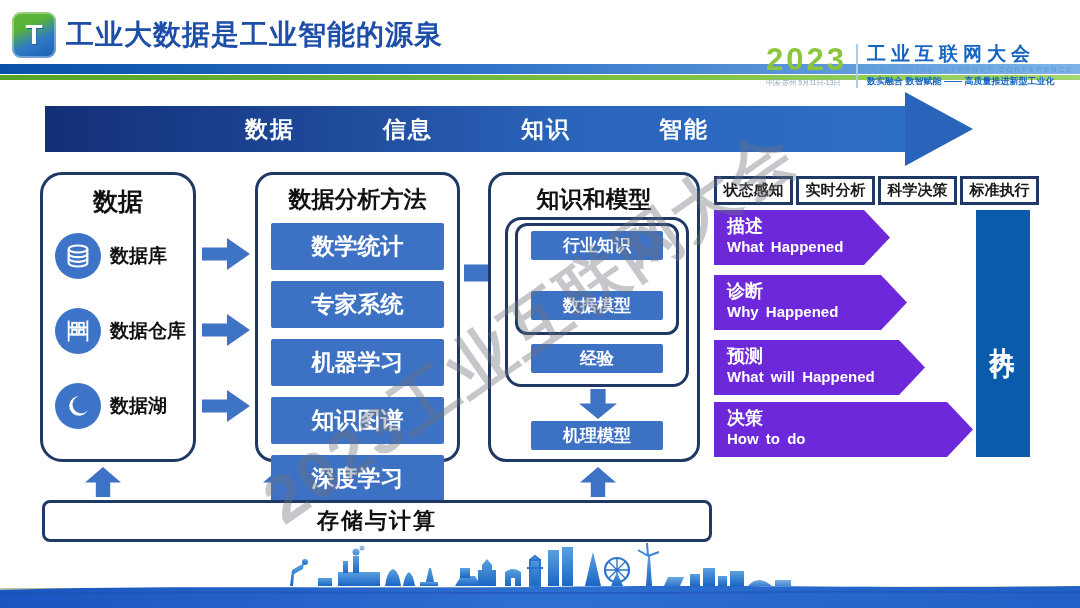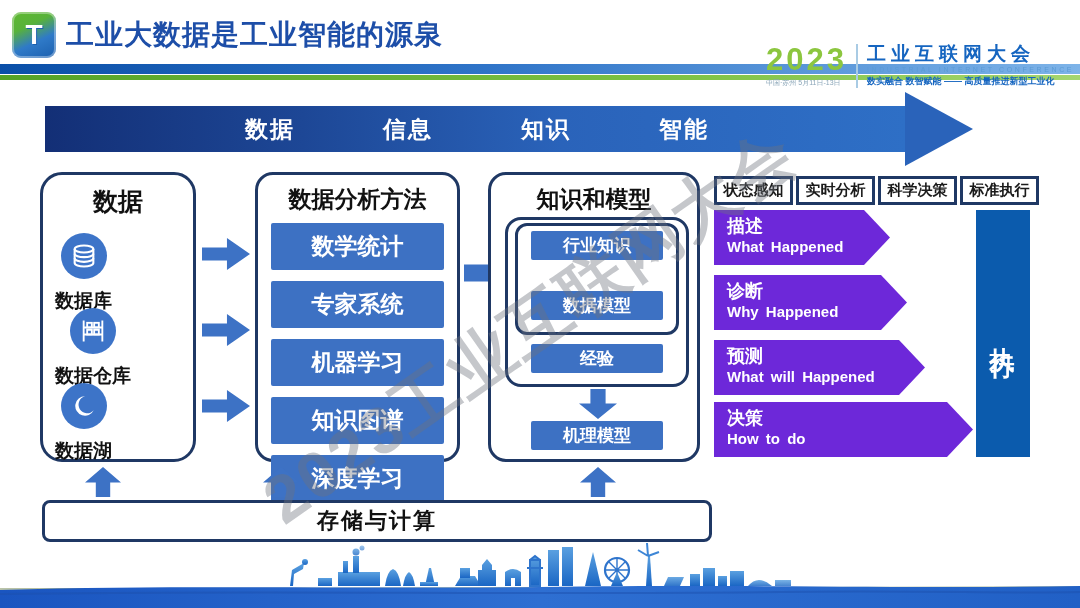--- a/index.html
+++ b/index.html
@@ -34,21 +34,21 @@
     border-top:37px solid transparent;border-bottom:37px solid transparent;border-left:68px solid #2a63ba;}
 
   
   .panel{position:absolute;background:#fff;border:3px solid #1f3864;border-radius:22px;z-index:2;}
   .panel h2{margin:10px 0 0;text-align:center;font-size:25px;color:#111;}
   .p-left{left:40px;top:172px;width:156px;height:290px;}
   .p-mid{left:255px;top:172px;width:205px;height:290px;border-radius:18px;}
   .p-mid h2,.p-right h2{font-size:23px;margin-top:9px;}
   .p-right{left:488px;top:172px;width:212px;height:290px;border-radius:18px;}
 
-  .src-row{position:absolute;left:12px;display:flex;align-items:center;gap:9px;flex-direction:column;}
+  .src-row{position:absolute;left:12px;display:flex;align-items:center;gap:9px;}
   .src-ic{width:46px;height:46px;border-radius:50%;background:#3d74c8;display:flex;align-items:center;justify-content:center;flex:none;}
   .src-row b{font-size:19px;color:#111;white-space:nowrap;}
 
   .bars{display:flex;flex-direction:column;gap:11px;padding:0 13px;margin-top:8px;}
   .bar{height:47px;background:#3d71c3;color:#fff;font-size:23px;font-weight:600;
     display:flex;align-items:center;justify-content:center;border-radius:2px;white-space:nowrap;}
 
   .grp-outer{position:absolute;left:14px;top:42px;width:184px;height:170px;border:3px solid #1f3864;border-radius:16px;}
   .grp-inner{position:absolute;left:24px;top:48px;width:164px;height:112px;border:3px solid #1f3864;border-radius:12px;}
   .k-bar{position:absolute;left:40px;width:132px;height:29px;background:#3d71c3;color:#fff;font-size:17px;font-weight:700;

